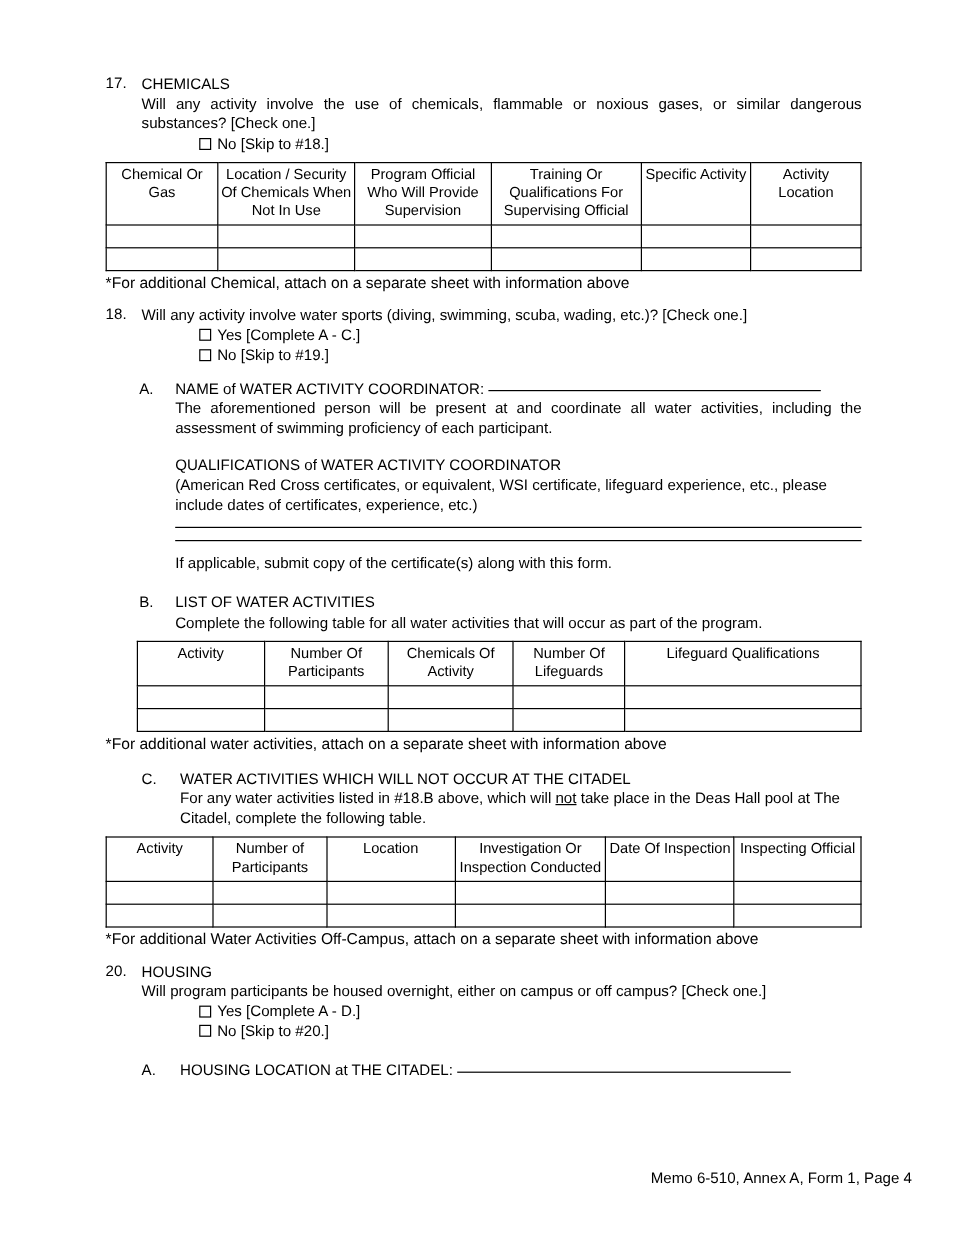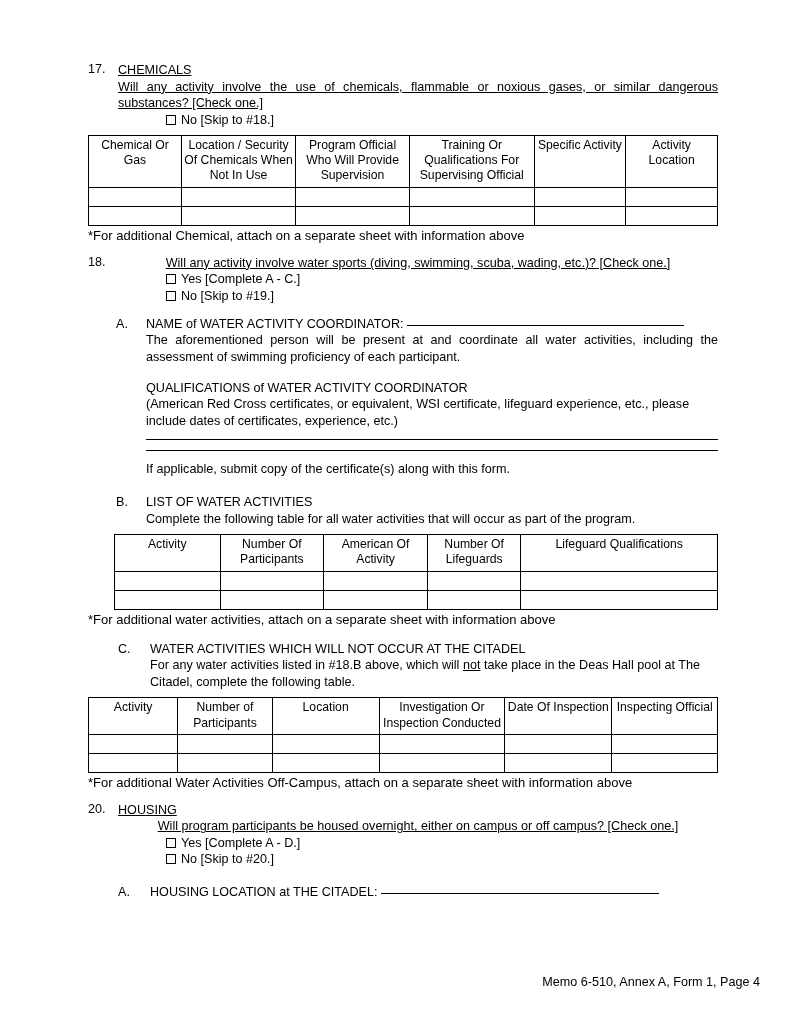--- a/index.html
+++ b/index.html
@@ -27,32 +27,30 @@
     margin: 0;
   }
   .sec-head {
     font-size: 12.6px;
     line-height: 16.6px;
     margin-left: 0;
   }
   .num-block {
     padding-left: 30px;
     position: relative;
-    text-decoration: underline;
   }
   .num {
     position: absolute;
     left: 0;
     top: 0;
     font-size: 12.6px;
   }
   .body-txt {
     font-size: 12.6px;
     line-height: 16.6px;
-    text-align: center;
   }
   .justify {
     text-align: justify;
   }
   .checkline {
     padding-left: 78px;
     font-size: 12.6px;
     line-height: 16.3px;
     position: relative;
     white-space: nowrap;
@@ -227,21 +225,21 @@
         <col style="width:17.5%">
           <col style="width:17.2%">
           <col style="width:17.2%">
           <col style="width:15.5%">
           <col style="width:32.6%">
       </colgroup>
       <thead>
         <tr>
           <th>Activity</th>
           <th>Number Of Participants</th>
-          <th>American Of Activity</th>
+          <th>Chemicals Of Activity</th>
           <th>Number Of Lifeguards</th>
           <th>Lifeguard Qualifications</th>
         </tr>
       </thead>
       <tbody>
         <tr>
           <td class="empty-row"></td>
           <td class="empty-row"></td>
           <td class="empty-row"></td>
           <td class="empty-row"></td>

